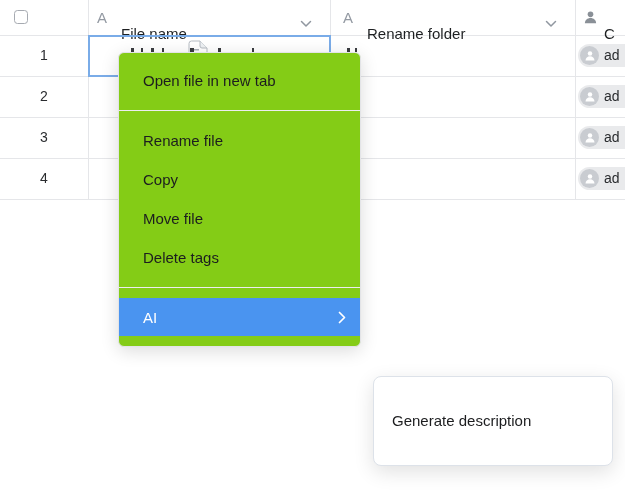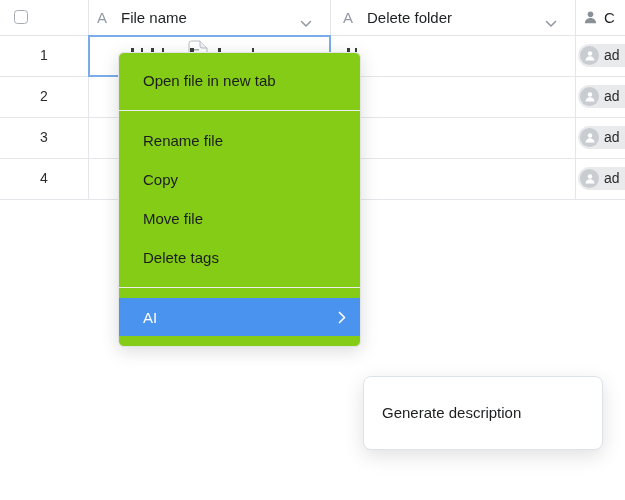--- a/index.html
+++ b/index.html
@@ -13,21 +13,21 @@
 
   
   .hline{position:absolute;left:0;width:625px;height:1px;background:#e5e6e9;}
   .vline{position:absolute;top:0;width:1px;background:#e5e6e9;}
 
   
   .checkbox{
     position:absolute;left:14px;top:10px;width:14px;height:14px;
     border:1.5px solid #a6aab1;border-radius:3.5px;background:#fff;box-sizing:border-box;
   }
-  .htext{position:absolute;top:0;height:37px;line-height:35px;font-size:15px;color:#1e2022;white-space:nowrap;}
+  .htext{position:absolute;top:16px;height:37px;line-height:35px;font-size:15px;color:#1e2022;white-space:nowrap;}
   .type-icon{position:absolute;top:0;height:35px;line-height:35px;font-size:15px;color:#949aa3;font-weight:500;}
   .chev{position:absolute;top:14px;}
   .person-head-icon{position:absolute;top:10px;}
 
   
   .rownum{position:absolute;left:0;width:88px;height:41px;line-height:41px;text-align:center;font-size:14px;color:#2a2c2f;}
   .cell-file{position:absolute;left:89px;width:241px;height:40px;}
 
   
   .sdoc{position:absolute;left:96px;width:24px;height:33px;}
@@ -74,24 +74,24 @@
   }
   .msep{height:1px;background:#ececef;margin:10px 0;}
   .mi-ai{
     height:38px;background:#4a94f0;color:#ffffff;
     display:flex;align-items:center;justify-content:space-between;
     padding:0 14px 0 24px;font-size:15px;gap:44px;
   }
 
   
   .submenu{
-    position:absolute;left:363px;top:376px;width:240px;z-index:11;
+    position:absolute;left:373px;top:376px;width:240px;z-index:11;
     background:#fff;border:1px solid #dde2e9;border-radius:8px;
     box-shadow:0 6px 20px rgba(0,0,0,.12);
-    padding:16px 0;box-sizing:border-box;
+    padding:24px 0;box-sizing:border-box;
   }
   .smi{height:40px;line-height:40px;padding-left:18px;font-size:15px;color:#1c1d1f;white-space:nowrap;}
 </style>
 </head>
 <body>
 
 <div class="screen">
 
   <div class="hline" style="top:35px"></div>
   <div class="hline" style="top:76px"></div>
@@ -110,21 +110,21 @@
       <span class="htext" style="left:121px">File name</span>
       <span class="chev" style="left:300px">
         <svg width="12" height="8" viewBox="0 0 12 8">
             <path d="M1.5 1.5l4.5 4.5 4.5-4.5" fill="none" stroke="#9097a0" stroke-width="1.5" stroke-linecap="round" stroke-linejoin="round"></path>
           </svg>
       </span>
     </div>
 
     <div>
       <span class="type-icon" style="left:343px">A</span>
-      <span class="htext" style="left:367px">Delete folder</span>
+      <span class="htext" style="left:367px">Rename folder</span>
       <span class="chev" style="left:545px">
         <svg width="12" height="8" viewBox="0 0 12 8">
             <path d="M1.5 1.5l4.5 4.5 4.5-4.5" fill="none" stroke="#9097a0" stroke-width="1.5" stroke-linecap="round" stroke-linejoin="round"></path>
           </svg>
       </span>
     </div>
 
     <div>
       <span class="person-head-icon" style="position:absolute;left:583px;">
         <svg width="15" height="15" viewBox="0 0 16 16" fill="#8a9097">

